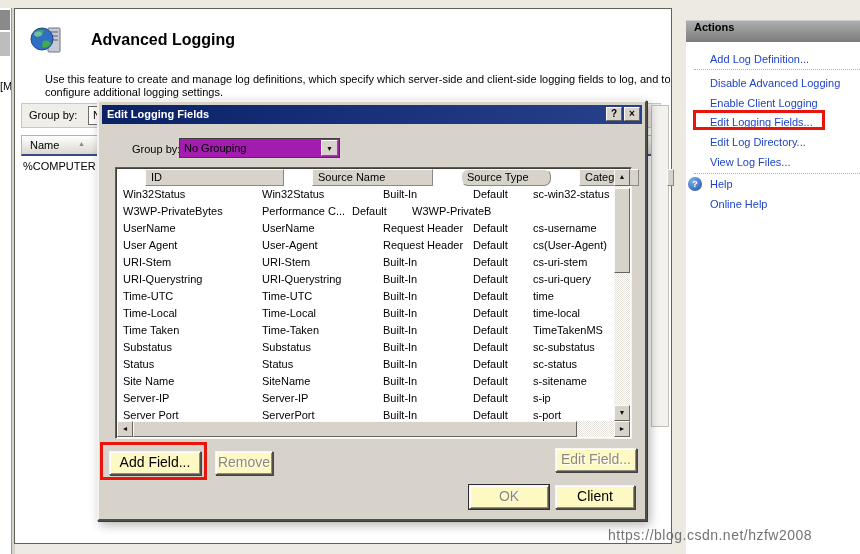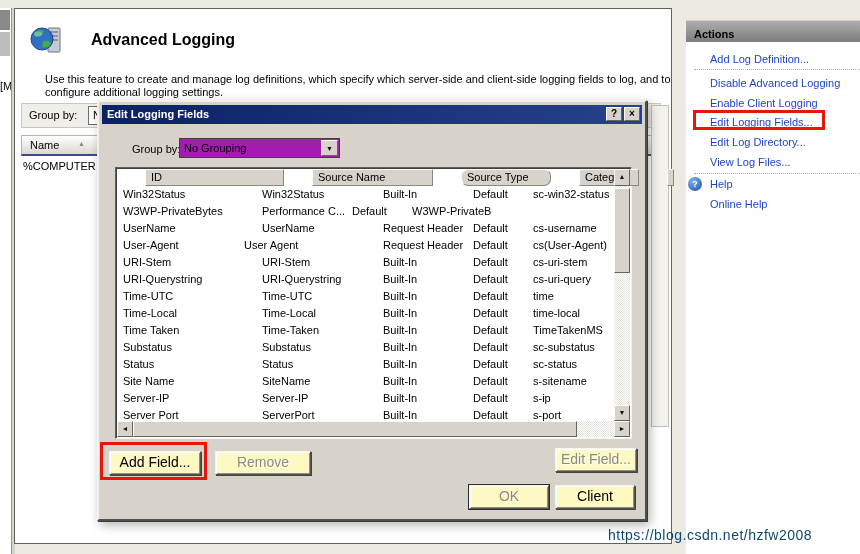--- a/index.html
+++ b/index.html
@@ -68,28 +68,28 @@
   .lv-vthumb{position:absolute;left:0;top:2px;width:16px;height:85px;}
   .lv-down{position:absolute;left:0;bottom:0;width:16px;height:16px;}
   .lv-hscroll{position:absolute;left:1px;right:1px;bottom:1px;height:16px;}
   .lv-left{position:absolute;left:0;top:0;width:16px;height:16px;}
   .lv-hthumb{position:absolute;left:16px;top:0;width:444px;height:16px;}
   .lv-right{position:absolute;right:0;top:0;width:16px;height:16px;}
 
   
   .actions{position:absolute;left:686px;top:20px;width:174px;height:534px;background:#fff;z-index:5;}
   .actions-header{height:22px;background:linear-gradient(#aeaeae,#7c7c7c);border-top:1px solid #cfcfcf;
-                  font-weight:bold;padding:7px 0 0 8px;box-sizing:border-box;color:#000;}
+                  font-weight:bold;padding:0 0 0 8px;box-sizing:border-box;color:#000;}
   .alink{position:absolute;left:24px;color:#1e45c8;white-space:nowrap;cursor:pointer;}
   .asep{position:absolute;left:8px;right:0;border-top:1px dotted #b4b1a9;}
   .help-icon{position:absolute;left:2px;top:157px;width:14px;height:14px;border-radius:50%;
              background:radial-gradient(circle at 35% 30%,#7fb0ef,#1b4fa0);color:#fff;font-size:9px;font-weight:bold;
              text-align:center;line-height:14px;}
 
-  .watermark{position:absolute;left:608px;top:527px;font-size:14px;color:#0c4a6e;letter-spacing:.5px;z-index:40;}
+  .watermark{position:absolute;left:608px;top:527px;font-size:14px;color:#737373;letter-spacing:.5px;z-index:40;}
 </style>
 </head>
 <body>
 
 <div id="screen">
 
   <div class="tree-strip"></div>
   <div class="tree-block1"></div>
   <div class="tree-block2"></div>
   <div class="tree-label">[M</div>
@@ -169,22 +169,22 @@
             <div class="lv-cell c4">W3WP-PrivateB</div>
           </div>
           <div class="lv-row">
             <div class="lv-cell c0">UserName</div>
             <div class="lv-cell c1">UserName</div>
             <div class="lv-cell c2">Request Header</div>
             <div class="lv-cell c3">Default</div>
             <div class="lv-cell c4">cs-username</div>
           </div>
           <div class="lv-row">
+            <div class="lv-cell c0">User Agent</div>
             <div class="lv-cell c1">User-Agent</div>
-            <div class="lv-cell c0">User Agent</div>
             <div class="lv-cell c2">Request Header</div>
             <div class="lv-cell c3">Default</div>
             <div class="lv-cell c4">cs(User-Agent)</div>
           </div>
           <div class="lv-row">
             <div class="lv-cell c0">URI-Stem</div>
             <div class="lv-cell c1">URI-Stem</div>
             <div class="lv-cell c2">Built-In</div>
             <div class="lv-cell c3">Default</div>
             <div class="lv-cell c4">cs-uri-stem</div>
@@ -265,21 +265,21 @@
         </div>
         <div class="lv-hthumb raised"></div>
         <div class="lv-right raised">
           <div class="arrow-glyph">►</div>
         </div>
       </div>
     </div>
 
     <div class="btn" style="left:10px;top:349px;width:92px;">Add Field...</div>
     <div class="red-box" style="left:1px;top:340px;width:107px;height:38px;"></div>
-    <div class="btn disabled" style="left:116px;top:349px;width:96px;">Remove</div>
+    <div class="btn disabled" style="left:116px;top:349px;width:58px;">Remove</div>
     <div class="btn disabled" style="left:456px;top:346px;width:82px;">Edit Field...</div>
     <div class="btn disabled default-btn" style="left:370px;top:383px;width:80px;">OK</div>
     <div class="btn" style="left:456px;top:383px;width:80px;">Client</div>
   </div>
 
   <div class="actions">
     <div class="actions-header">Actions</div>
     <div class="alink" style="top:33px;">Add Log Definition...</div>
     <div class="asep" style="top:49px;"></div>
     <div class="alink" style="top:57px;">Disable Advanced Logging</div>

